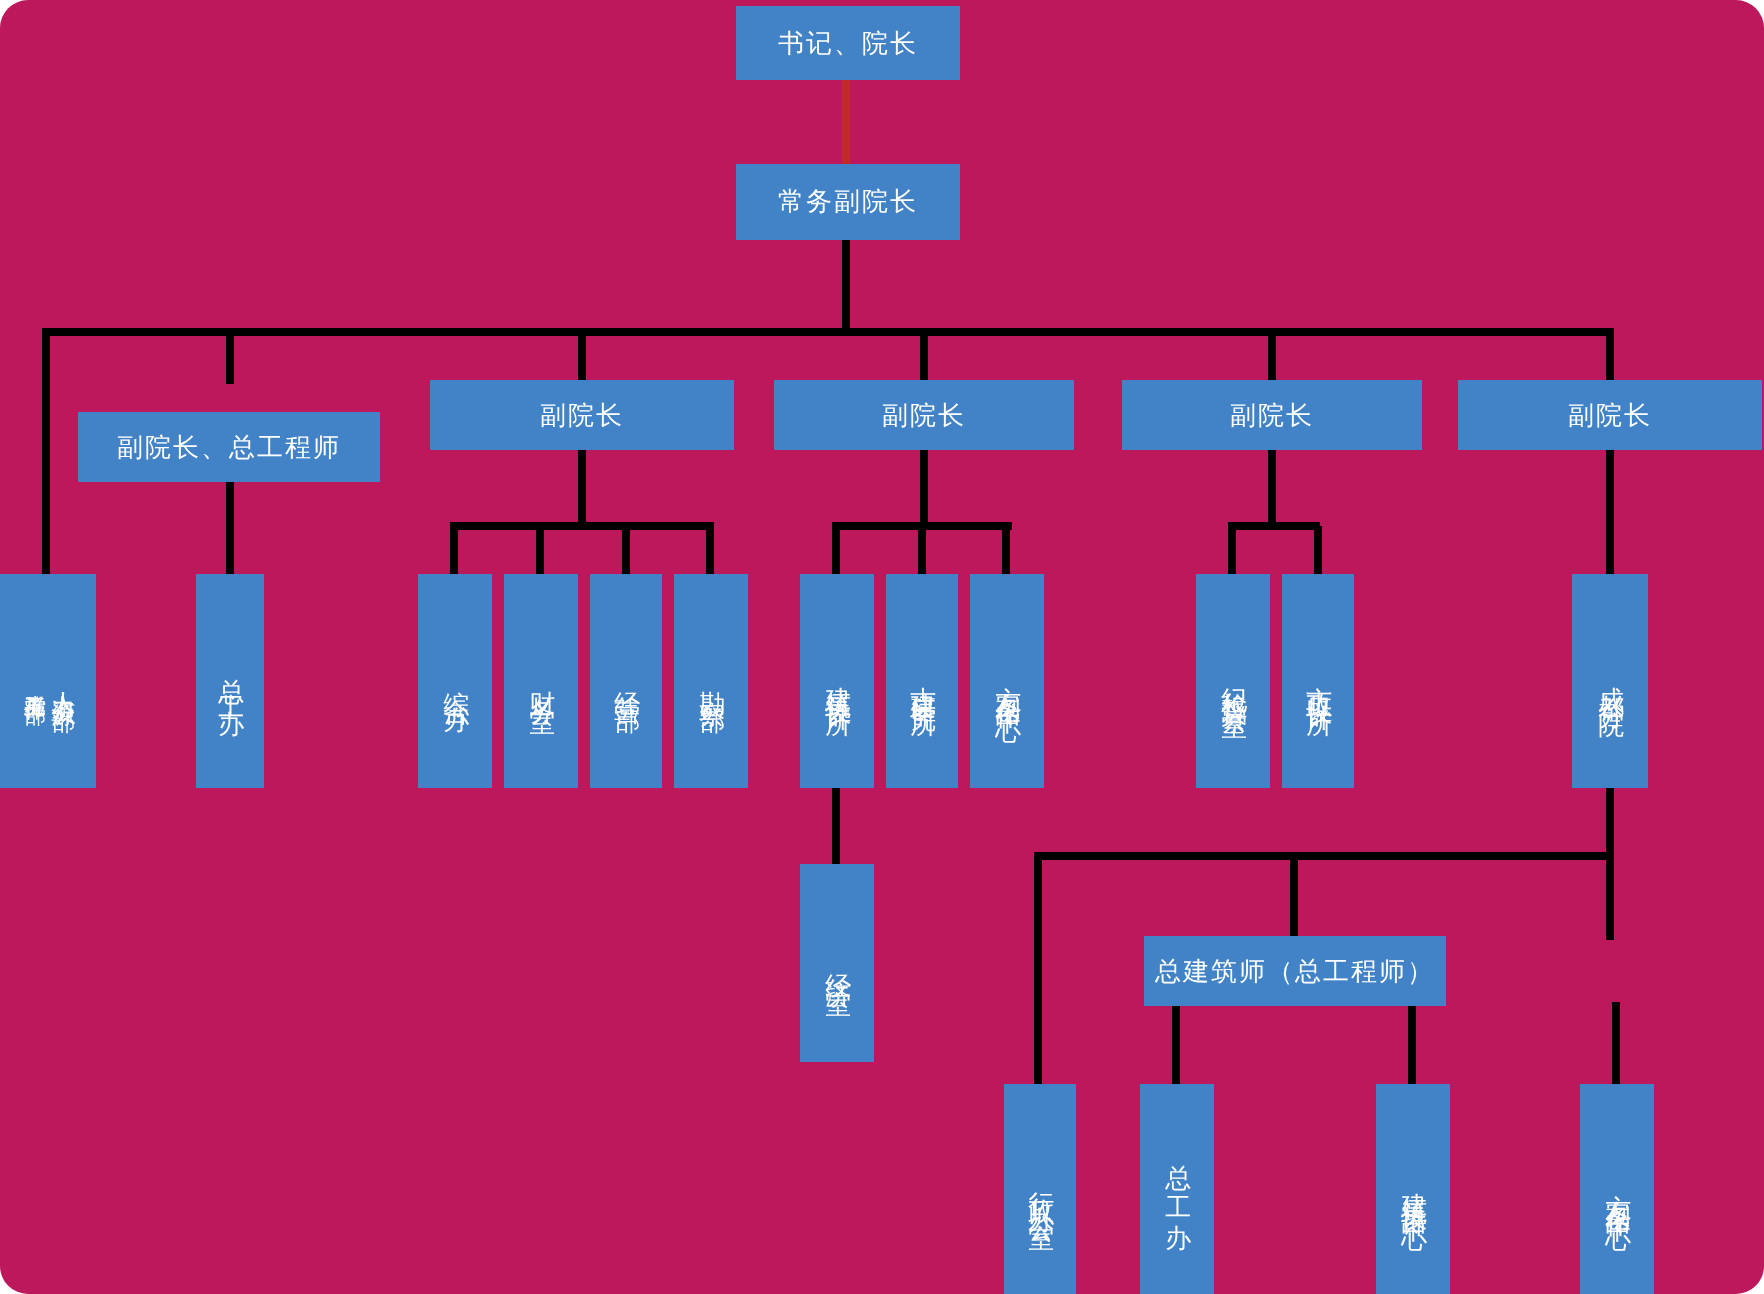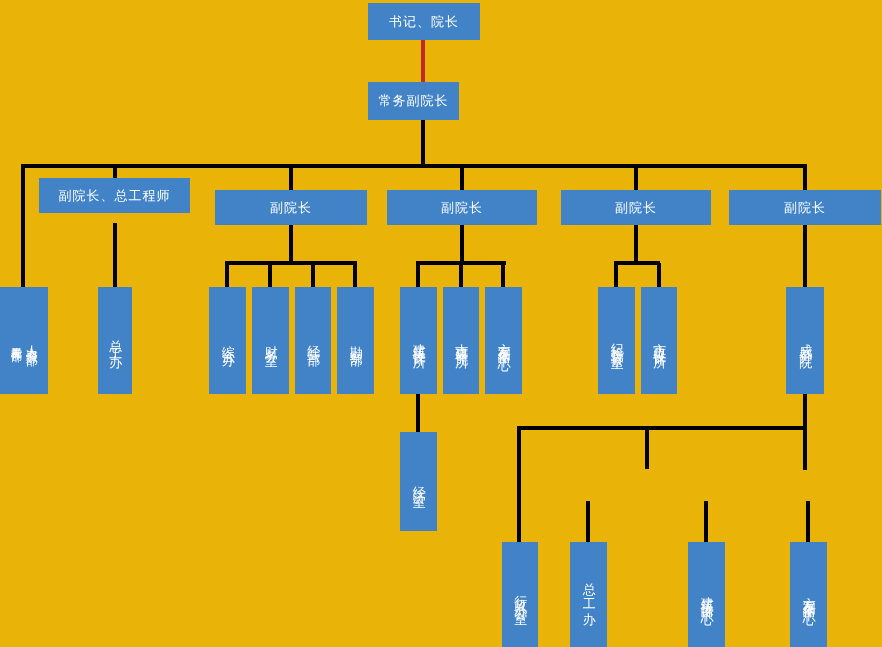--- a/index.html
+++ b/index.html
@@ -26,21 +26,21 @@
   .sp4 span{letter-spacing:4px;}
   .sp8 span{letter-spacing:8px;}
   .sp15 span{letter-spacing:15px;}
   .combo{flex-direction:row;}
   .combo span{font-size:12px;letter-spacing:2px;margin:0 1px;}
   .combo span.col-left{font-size:11px;letter-spacing:1px;}
 </style>
 </head>
 <body>
 
-<div id="canvas" style="--blue: #4183C6; --red: #C22A2A; --line: #000000; background: #eab308;">
+<div id="canvas" style="--blue: #4183C6; --red: #C22A2A; --line: #000000; background: #be185d; border-radius: 14px;">
 
   <div class="ln red" style="left:421px;top:40px;width:4px;height:42px"></div>
   <div class="ln" style="left:421px;top:118px;width:4px;height:50px"></div>
   <div class="ln" style="left:21px;top:164px;width:786px;height:4px"></div>
   <div class="ln" style="left:21px;top:166px;width:4px;height:121px"></div>
   <div class="ln" style="left:113px;top:166px;width:4px;height:26px"></div>
   <div class="ln" style="left:289px;top:166px;width:4px;height:26px"></div>
   <div class="ln" style="left:460px;top:166px;width:4px;height:26px"></div>
   <div class="ln" style="left:634px;top:166px;width:4px;height:26px"></div>
   <div class="ln" style="left:803px;top:166px;width:4px;height:26px"></div>
@@ -72,37 +72,40 @@
   <div class="ln" style="left:517px;top:426px;width:290px;height:4px"></div>
   <div class="ln" style="left:517px;top:428px;width:4px;height:115px"></div>
   <div class="ln" style="left:645px;top:428px;width:4px;height:41px"></div>
   <div class="ln" style="left:586px;top:501px;width:4px;height:42px"></div>
   <div class="ln" style="left:704px;top:501px;width:4px;height:42px"></div>
   <div class="ln" style="left:806px;top:501px;width:4px;height:42px"></div>
 
   <div class="hnode" style="left:368px;top:3px;width:112px;height:37px">
       <span>书记、院长</span>
     </div>
-  <div class="hnode" style="left:368px;top:82px;width:91px;height:38px">
+  <div class="hnode" style="left:368px;top:82px;width:112px;height:38px">
       <span>常务副院长</span>
     </div>
-  <div class="hnode" style="left:39px;top:178px;width:151px;height:35px">
+  <div class="hnode" style="left:39px;top:206px;width:151px;height:35px">
       <span>副院长、总工程师</span>
     </div>
   <div class="hnode" style="left:215px;top:190px;width:152px;height:35px">
       <span>副院长</span>
     </div>
   <div class="hnode" style="left:387px;top:190px;width:150px;height:35px">
       <span>副院长</span>
     </div>
   <div class="hnode" style="left:561px;top:190px;width:150px;height:35px">
       <span>副院长</span>
     </div>
   <div class="hnode" style="left:729px;top:190px;width:152px;height:35px">
       <span>副院长</span>
+    </div>
+  <div class="hnode" style="left:572px;top:468px;width:151px;height:35px">
+      <span>总建筑师（总工程师）</span>
     </div>
 
   <div class="vnode combo" style="left:0px;top:287px;width:48px;height:107px">
     <span class="col-left">党群工作部</span>
     <span>人力资源部</span>
   </div>
   <div class="vnode sp8" style="left:98px;top:287px;width:34px;height:107px">
       <span>总工办</span>
     </div>
   <div class="vnode sp4" style="left:209px;top:287px;width:37px;height:107px">

